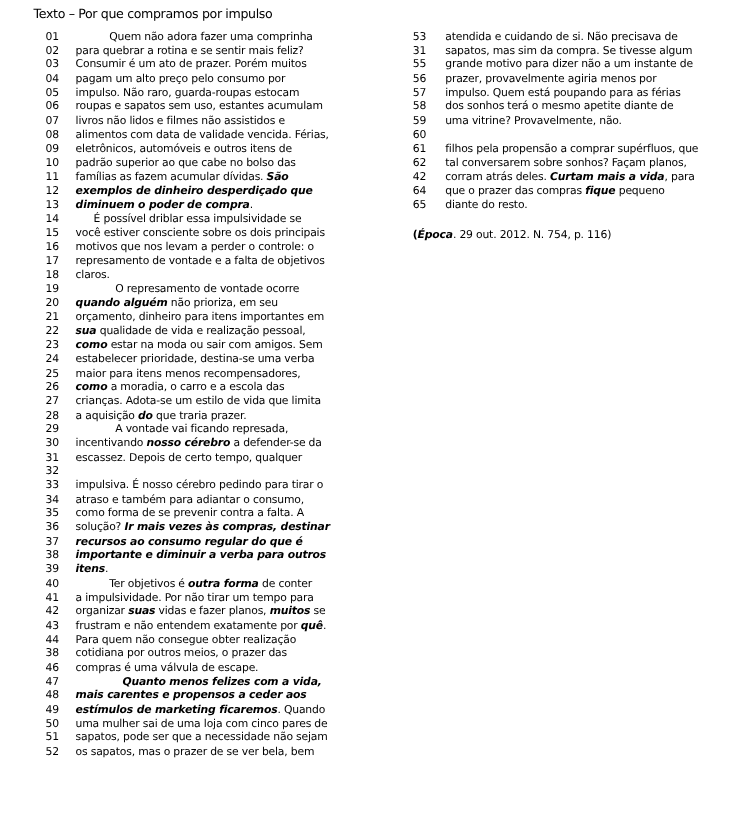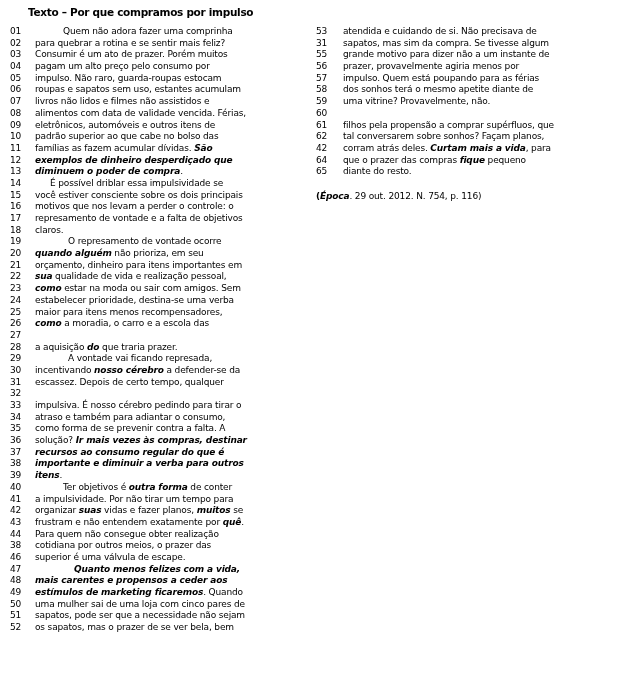--- a/index.html
+++ b/index.html
@@ -6,24 +6,24 @@
   html,body { width:618px; height:680px; background:#ffffff; }
   body {
     font-family:"DejaVu Sans","Liberation Sans",sans-serif;
     color:#000000;
     position:relative;
     overflow:hidden;
   }
   .page { position:absolute; inset:0; }
   .title {
     position:absolute; left:28px; top:6px;
-    font-size:10.5px; font-weight:bold; letter-spacing:-0.3px;
+    font-size:10.5px; font-weight:normal; letter-spacing:-0.3px;
     white-space:pre;
   }
-  .col { position:absolute; top:26px; }
+  .col { position:absolute; top:26px;margin-left:28px; }
   .col-left  { left:10px;  }
   .col-right { left:316px; width:296px; }
   .line {
     display:flex;
     height:11.7px; line-height:11.7px;
     font-size:9px; letter-spacing:-0.15px;
     white-space:pre;
   }
   .num { flex:none; width:25px; }
   .col-right .num { width:27px; }
@@ -60,40 +60,40 @@
       <div class="line"><span class="num">17</span><span class="txt"><span>represamento de vontade e a falta de objetivos</span></span></div>
       <div class="line"><span class="num">18</span><span class="txt"><span>claros.</span></span></div>
       <div class="line"><span class="num">19</span><span class="txt" style="padding-left: 33px;"><span>O represamento de vontade ocorre</span></span></div>
       <div class="line"><span class="num">20</span><span class="txt"><span class="bi">quando alguém</span><span> não prioriza, em seu</span></span></div>
       <div class="line"><span class="num">21</span><span class="txt"><span>orçamento, dinheiro para itens importantes em</span></span></div>
       <div class="line"><span class="num">22</span><span class="txt"><span class="bi">sua</span><span> qualidade de vida e realização pessoal,</span></span></div>
       <div class="line"><span class="num">23</span><span class="txt"><span class="bi">como</span><span> estar na moda ou sair com amigos. Sem</span></span></div>
       <div class="line"><span class="num">24</span><span class="txt"><span>estabelecer prioridade, destina-se uma verba</span></span></div>
       <div class="line"><span class="num">25</span><span class="txt"><span>maior para itens menos recompensadores,</span></span></div>
       <div class="line"><span class="num">26</span><span class="txt"><span class="bi">como</span><span> a moradia, o carro e a escola das</span></span></div>
-      <div class="line"><span class="num">27</span></div>
+      <div class="line"><span class="num">27</span><span class="txt"><span>crianças. Adota-se um estilo de vida que limita</span></span></div>
       <div class="line"><span class="num">28</span><span class="txt"><span>a aquisição </span><span class="bi">do</span><span> que traria prazer.</span></span></div>
       <div class="line"><span class="num">29</span><span class="txt" style="padding-left: 33px;"><span>A vontade vai ficando represada,</span></span></div>
       <div class="line"><span class="num">30</span><span class="txt"><span>incentivando </span><span class="bi">nosso cérebro</span><span> a defender-se da</span></span></div>
       <div class="line"><span class="num">31</span><span class="txt"><span>escassez. Depois de certo tempo, qualquer</span></span></div>
       <div class="line"><span class="num">32</span></div>
       <div class="line"><span class="num">33</span><span class="txt"><span>impulsiva. É nosso cérebro pedindo para tirar o</span></span></div>
       <div class="line"><span class="num">34</span><span class="txt"><span>atraso e também para adiantar o consumo,</span></span></div>
       <div class="line"><span class="num">35</span><span class="txt"><span>como forma de se prevenir contra a falta. A</span></span></div>
       <div class="line"><span class="num">36</span><span class="txt"><span>solução? </span><span class="bi">Ir mais vezes às compras, destinar</span></span></div>
       <div class="line"><span class="num">37</span><span class="txt"><span class="bi">recursos ao consumo regular do que é</span></span></div>
       <div class="line"><span class="num">38</span><span class="txt"><span class="bi">importante e diminuir a verba para outros</span></span></div>
       <div class="line"><span class="num">39</span><span class="txt"><span class="bi">itens</span><span>.</span></span></div>
       <div class="line"><span class="num">40</span><span class="txt" style="padding-left: 28px;"><span>Ter objetivos é </span><span class="bi">outra forma</span><span> de conter</span></span></div>
       <div class="line"><span class="num">41</span><span class="txt"><span>a impulsividade. Por não tirar um tempo para</span></span></div>
       <div class="line"><span class="num">42</span><span class="txt"><span>organizar </span><span class="bi">suas</span><span> vidas e fazer planos, </span><span class="bi">muitos</span><span> se</span></span></div>
       <div class="line"><span class="num">43</span><span class="txt"><span>frustram e não entendem exatamente por </span><span class="bi">quê</span><span>.</span></span></div>
       <div class="line"><span class="num">44</span><span class="txt"><span>Para quem não consegue obter realização</span></span></div>
       <div class="line"><span class="num">38</span><span class="txt"><span>cotidiana por outros meios, o prazer das</span></span></div>
-      <div class="line"><span class="num">46</span><span class="txt"><span>superior é uma válvula de escape.</span></span></div>
+      <div class="line"><span class="num">46</span><span class="txt"><span>compras é uma válvula de escape.</span></span></div>
       <div class="line"><span class="num">47</span><span class="txt" style="padding-left: 39px;"><span class="bi">Quanto menos felizes com a vida,</span></span></div>
       <div class="line"><span class="num">48</span><span class="txt"><span class="bi">mais carentes e propensos a ceder aos</span></span></div>
       <div class="line"><span class="num">49</span><span class="txt"><span class="bi">estímulos de marketing ficaremos</span><span>. Quando</span></span></div>
       <div class="line"><span class="num">50</span><span class="txt"><span>uma mulher sai de uma loja com cinco pares de</span></span></div>
       <div class="line"><span class="num">51</span><span class="txt"><span>sapatos, pode ser que a necessidade não sejam</span></span></div>
       <div class="line"><span class="num">52</span><span class="txt"><span>os sapatos, mas o prazer de se ver bela, bem</span></span></div>
     </div>
   <div class="col col-right" id="col-right">
       <div class="line"><span class="num">53</span><span class="txt"><span>atendida e cuidando de si. Não precisava de</span></span></div>
       <div class="line"><span class="num">31</span><span class="txt"><span>sapatos, mas sim da compra. Se tivesse algum</span></span></div>

